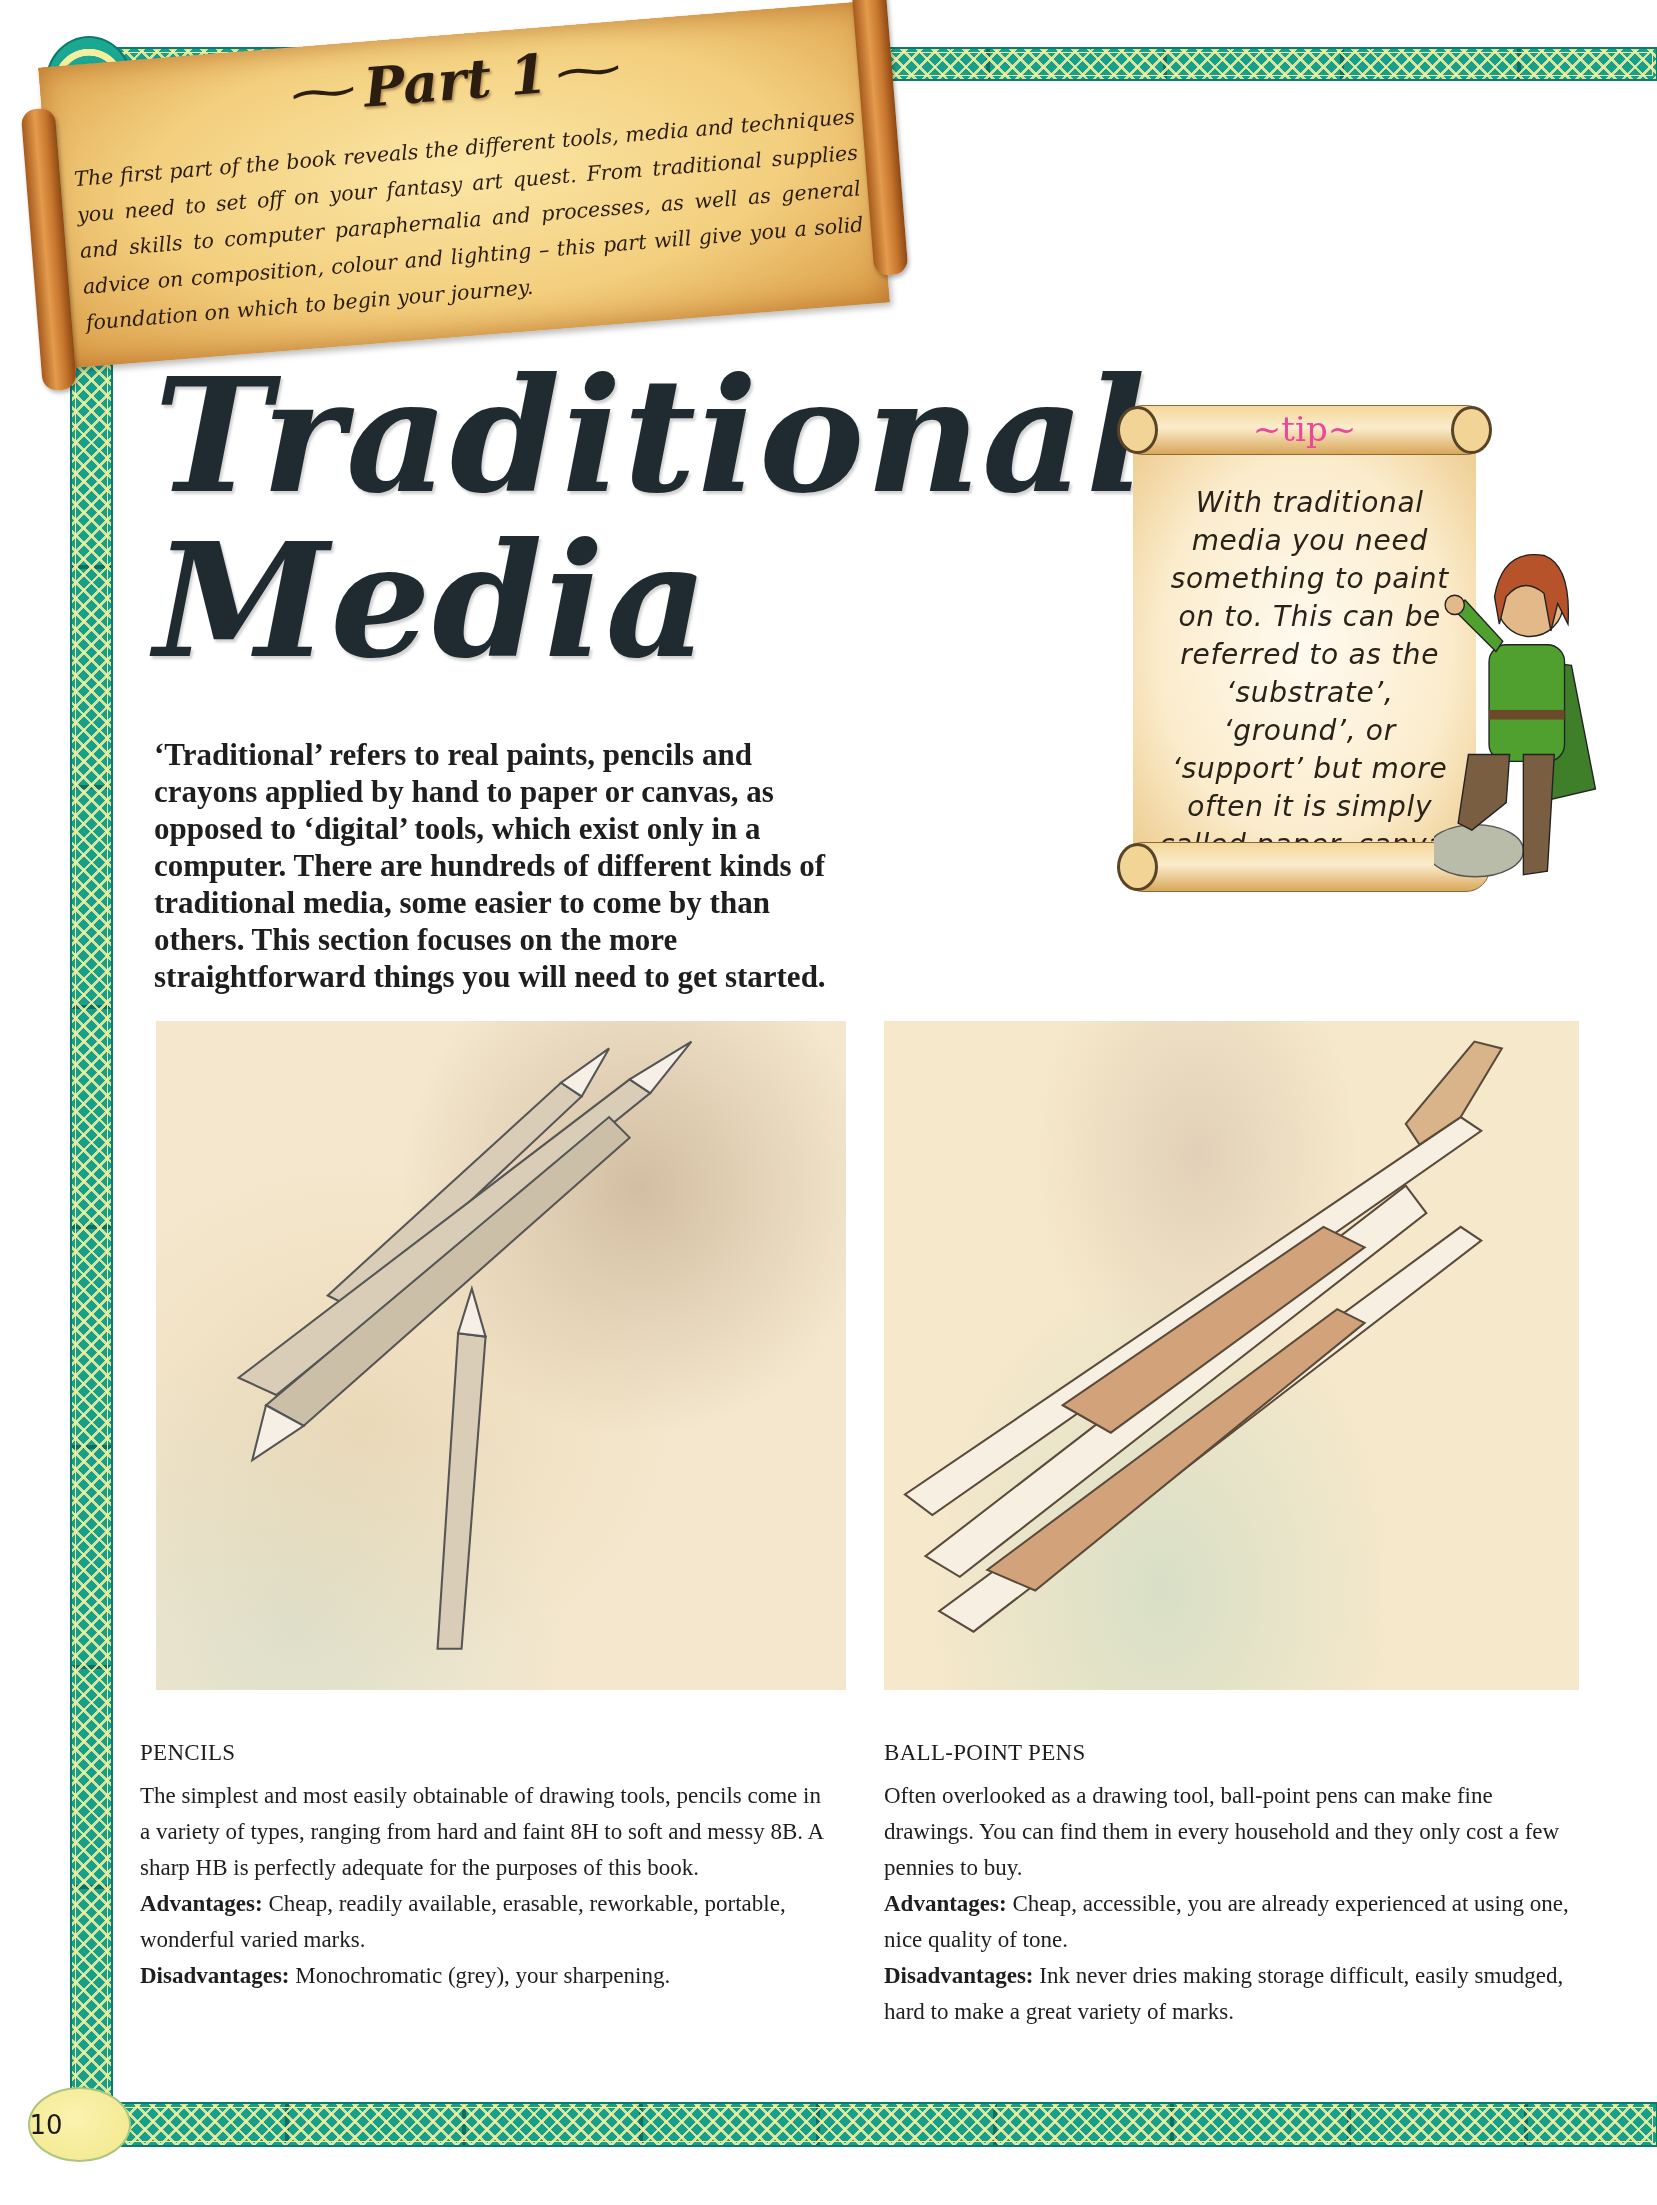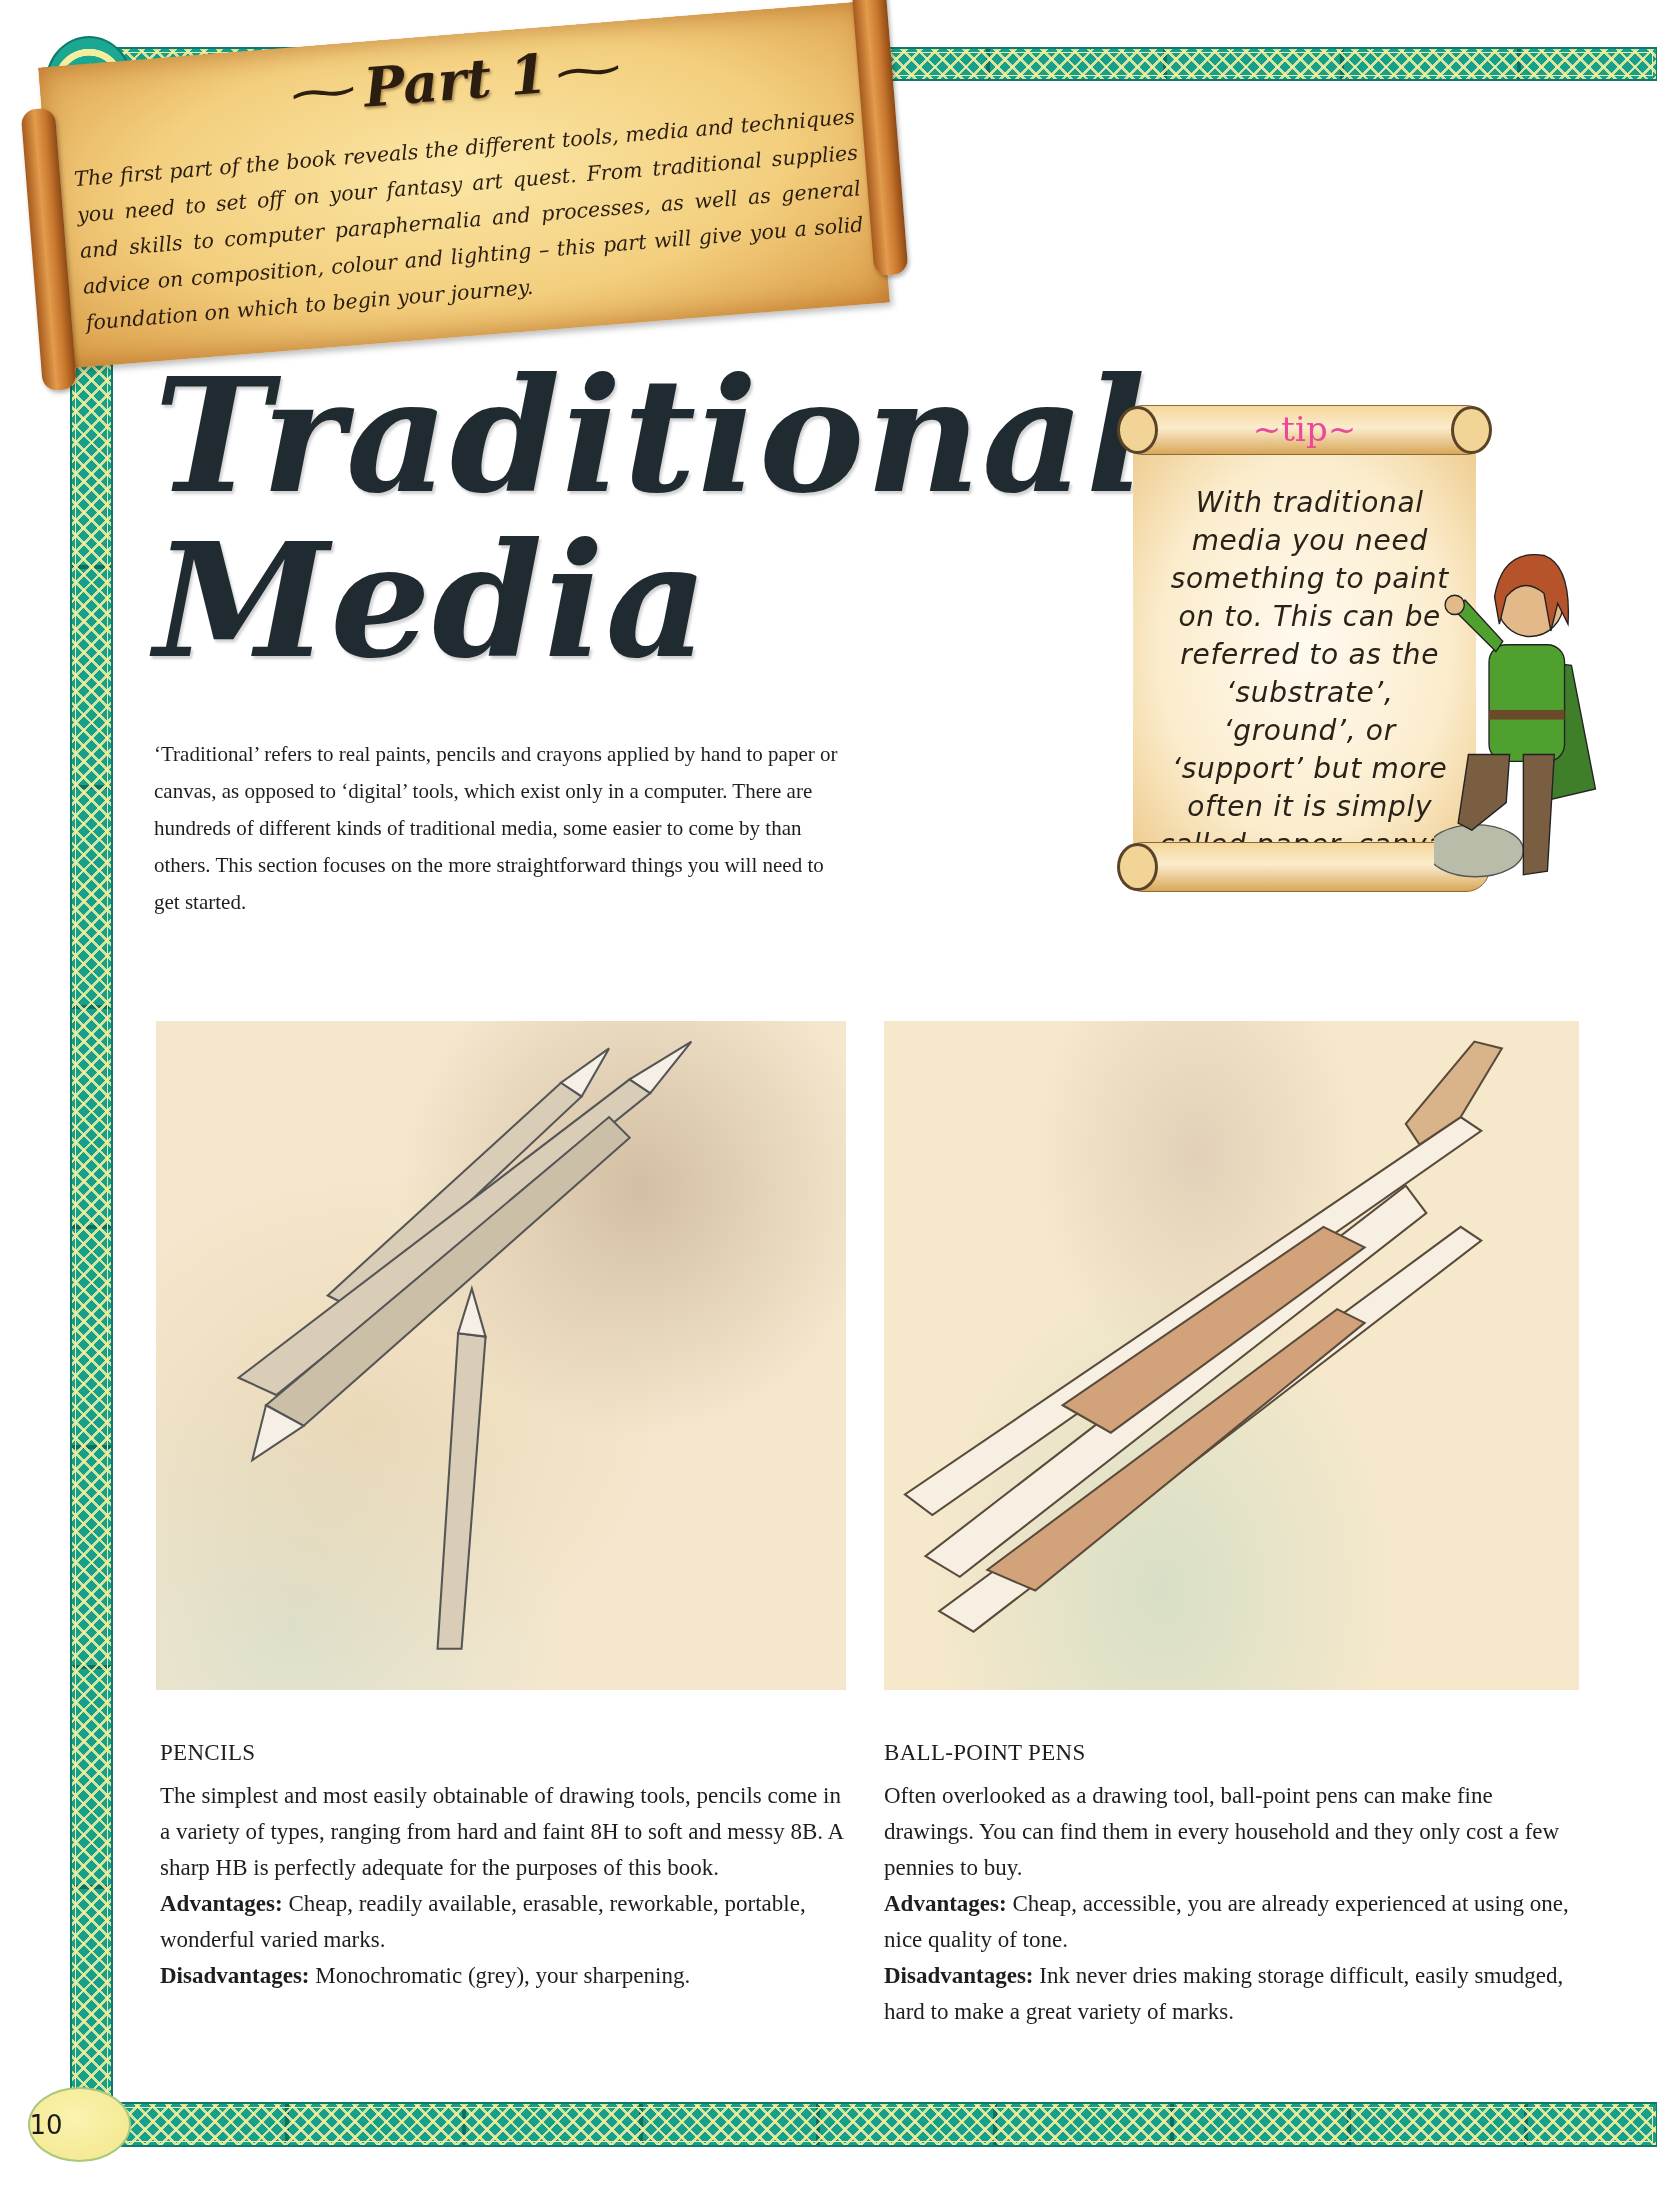--- a/index.html
+++ b/index.html
@@ -37,21 +37,21 @@
   #part-title-row { position:absolute; left:0; right:0; top:13.7px; display:flex; justify-content:center; align-items:center; gap:20.6px; }
   #part-title { font-family:"DejaVu Serif", serif; font-style:italic; font-weight:bold; font-size:54px; color:#2b1d10; text-shadow:1.4px 2.1px 2.7px rgba(80,40,0,0.45); }
   .swash { font-size:48px; color:#2b1d10; font-family:"DejaVu Serif", serif; transform:scaleX(2); display:inline-block; }
   #part-body { position:absolute; left:48px; right:41px; top:96px; font-family:"DejaVu Serif", serif; font-style:italic; font-size:20.6px; line-height:36px; color:#2b1d10; text-align:justify; }
 
   
   #page-title { position:absolute; left:154px; top:353px; width:933px; font-family:"DejaVu Serif", serif; font-style:italic; font-weight:bold; font-size:158px; line-height:165px; color:#1f2b30; letter-spacing:1.4px; text-shadow:2.1px 2.7px 2.7px rgba(0,0,0,0.18); }
   #page-title span { display:block; }
 
   
-  #intro { position:absolute; left:154px; top:736px; width:700px; font-family:"Liberation Serif", serif; font-weight:normal; font-size:21px; line-height:37px; color:#1e1e1e; }
+  #intro { position:absolute; left:154px; top:736px; width:700px; font-family:"Liberation Serif", serif; font-weight:bold; font-size:31px; line-height:37px; color:#1e1e1e; }
 
   
   #tip-box { position:absolute; left:1119px; top:405px; width:371px; height:487px; }
   .tip-paper { position:absolute; left:13.7px; top:20.6px; right:13.7px; bottom:20.6px;
     background:radial-gradient(ellipse at 50% 50%, #fffaf0 0%, #fbeccc 60%, #ecc888 100%); }
   .tip-roll { position:absolute; left:0; right:0; height:48px; border-radius:24px;
     background:linear-gradient(180deg, #f5d79a, #fbeccc 45%, #d9a75a); border:1.4px solid #8a6a3a; }
   .tip-roll.top { top:0; } .tip-roll.bottom { bottom:0; }
   .tip-curl { position:absolute; width:41px; height:48px; border:3.4px solid #5a4428; border-radius:50%; box-sizing:border-box; background:#f2d596; }
   #tip-heading { position:absolute; left:0; right:0; top:4.1px; text-align:center; font-family:"DejaVu Serif", serif; font-size:34px; color:#ec4899; }
@@ -68,21 +68,21 @@
       #f4e7cd; }
   #pencils-image { left:156px; width:690px; }
   #pens-image { left:884px; width:695px; background:
       radial-gradient(ellipse at 45% 20%, rgba(200,180,160,0.45), transparent 30%),
       radial-gradient(ellipse at 40% 85%, rgba(170,210,190,0.4), transparent 40%),
       #f6e8cb; }
   .illus svg { position:absolute; inset:0; width:100%; height:100%; }
 
   
   .caption { position:absolute; top:1735px; width:693px; font-family:"Liberation Serif", serif; font-size:23px; line-height:36px; color:#1e1e1e; }
-  #pencils-caption { left:160px; }
+  #pencils-caption { left:140px; }
   #pens-caption { left:884px; }
   .caption h3 { margin:0 0 6.9px 0; font-size:23px; font-weight:normal; letter-spacing:0.3px; }
   .caption p { margin:0; }
   .caption b { font-weight:bold; }
 </style>
 </head>
 <body>
 
 <div id="border-top" class="band h"></div>
 <div id="border-left" class="band v"></div>

